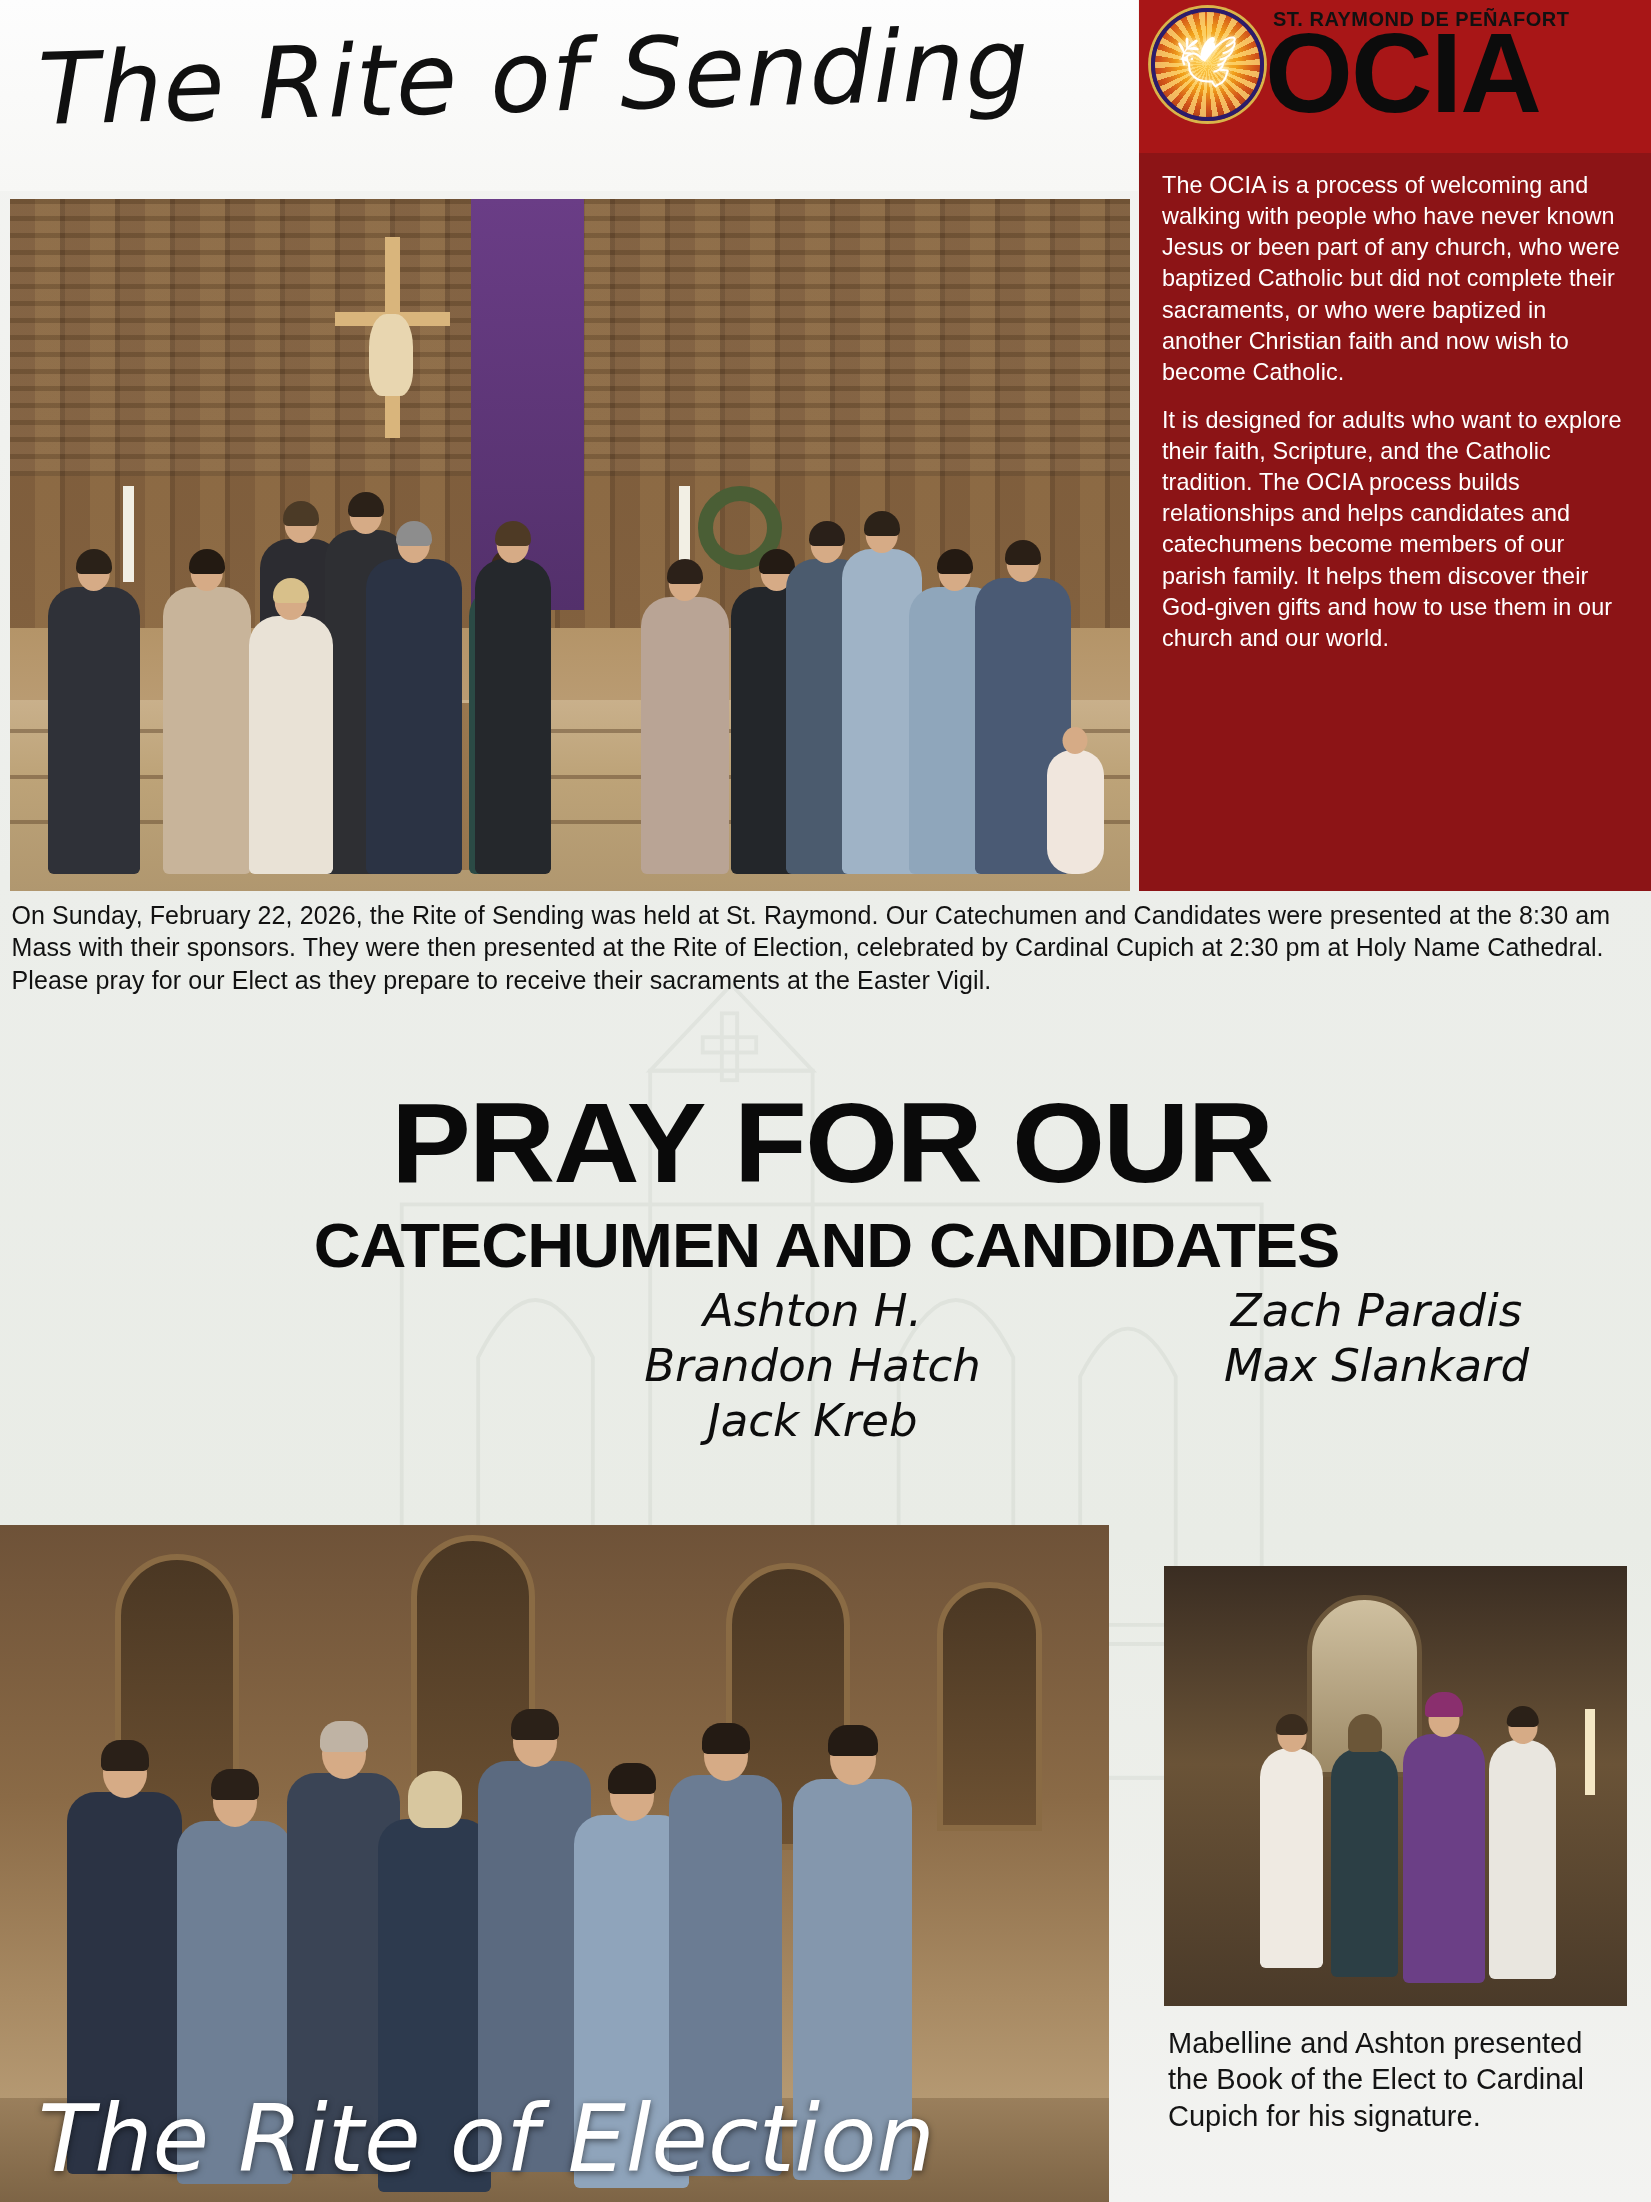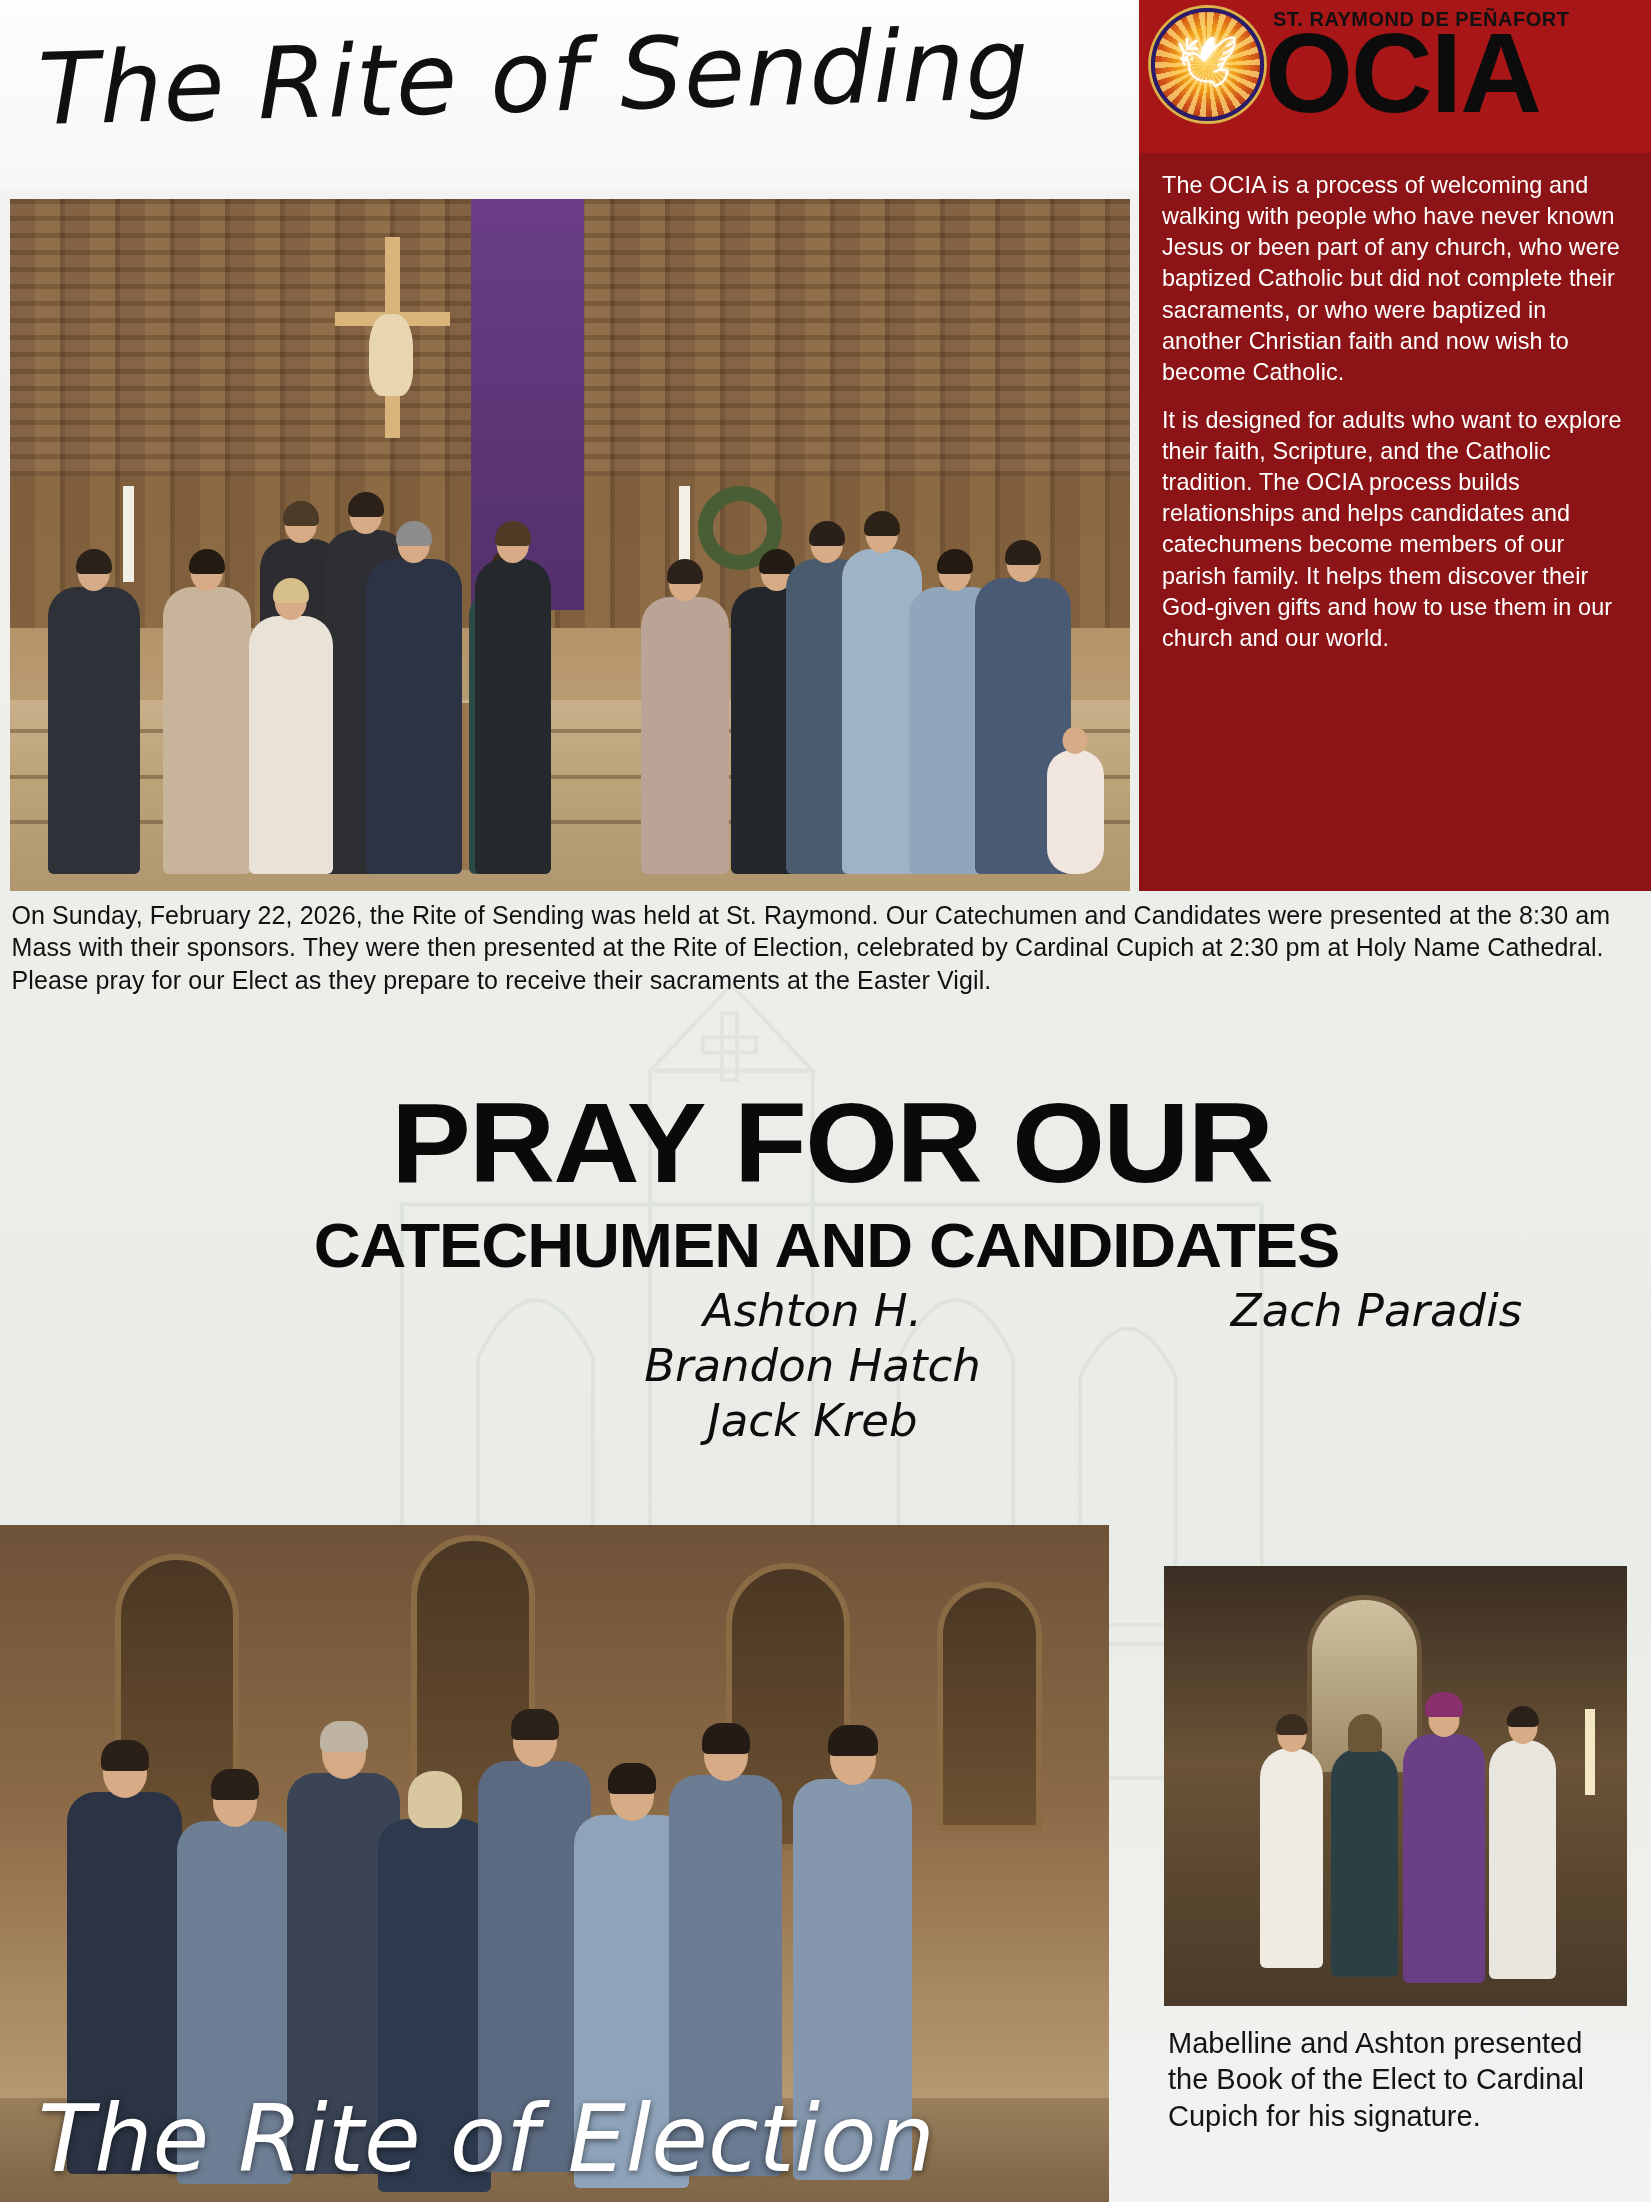--- a/index.html
+++ b/index.html
@@ -398,20 +398,21 @@
   <div class="pray-sub">CATECHUMEN AND CANDIDATES</div>
 
   <div class="names">
     <div class="name-col col-b">
       <div class="name">Ashton H.</div>
       <div class="name">Brandon Hatch</div>
       <div class="name">Jack Kreb</div>
     </div>
     <div class="name-col col-c">
       <div class="name">Zach Paradis</div>
+      <div class="name">Max Slankard</div>
     </div>
   </div>
 
   <div class="photo-bottom">
     <div class="cath-bg"></div>
     <div class="cath-arch" style="left:115px; top:29px;"></div>
     <div class="cath-arch" style="left:411px; top:9.6px; height:315px;"></div>
     <div class="cath-arch" style="left:726px; top:38px;"></div>
     <div class="cath-arch" style="left:937px; top:57px; width:105px; height:249px;"></div>
     <div class="cath-floor"></div>

